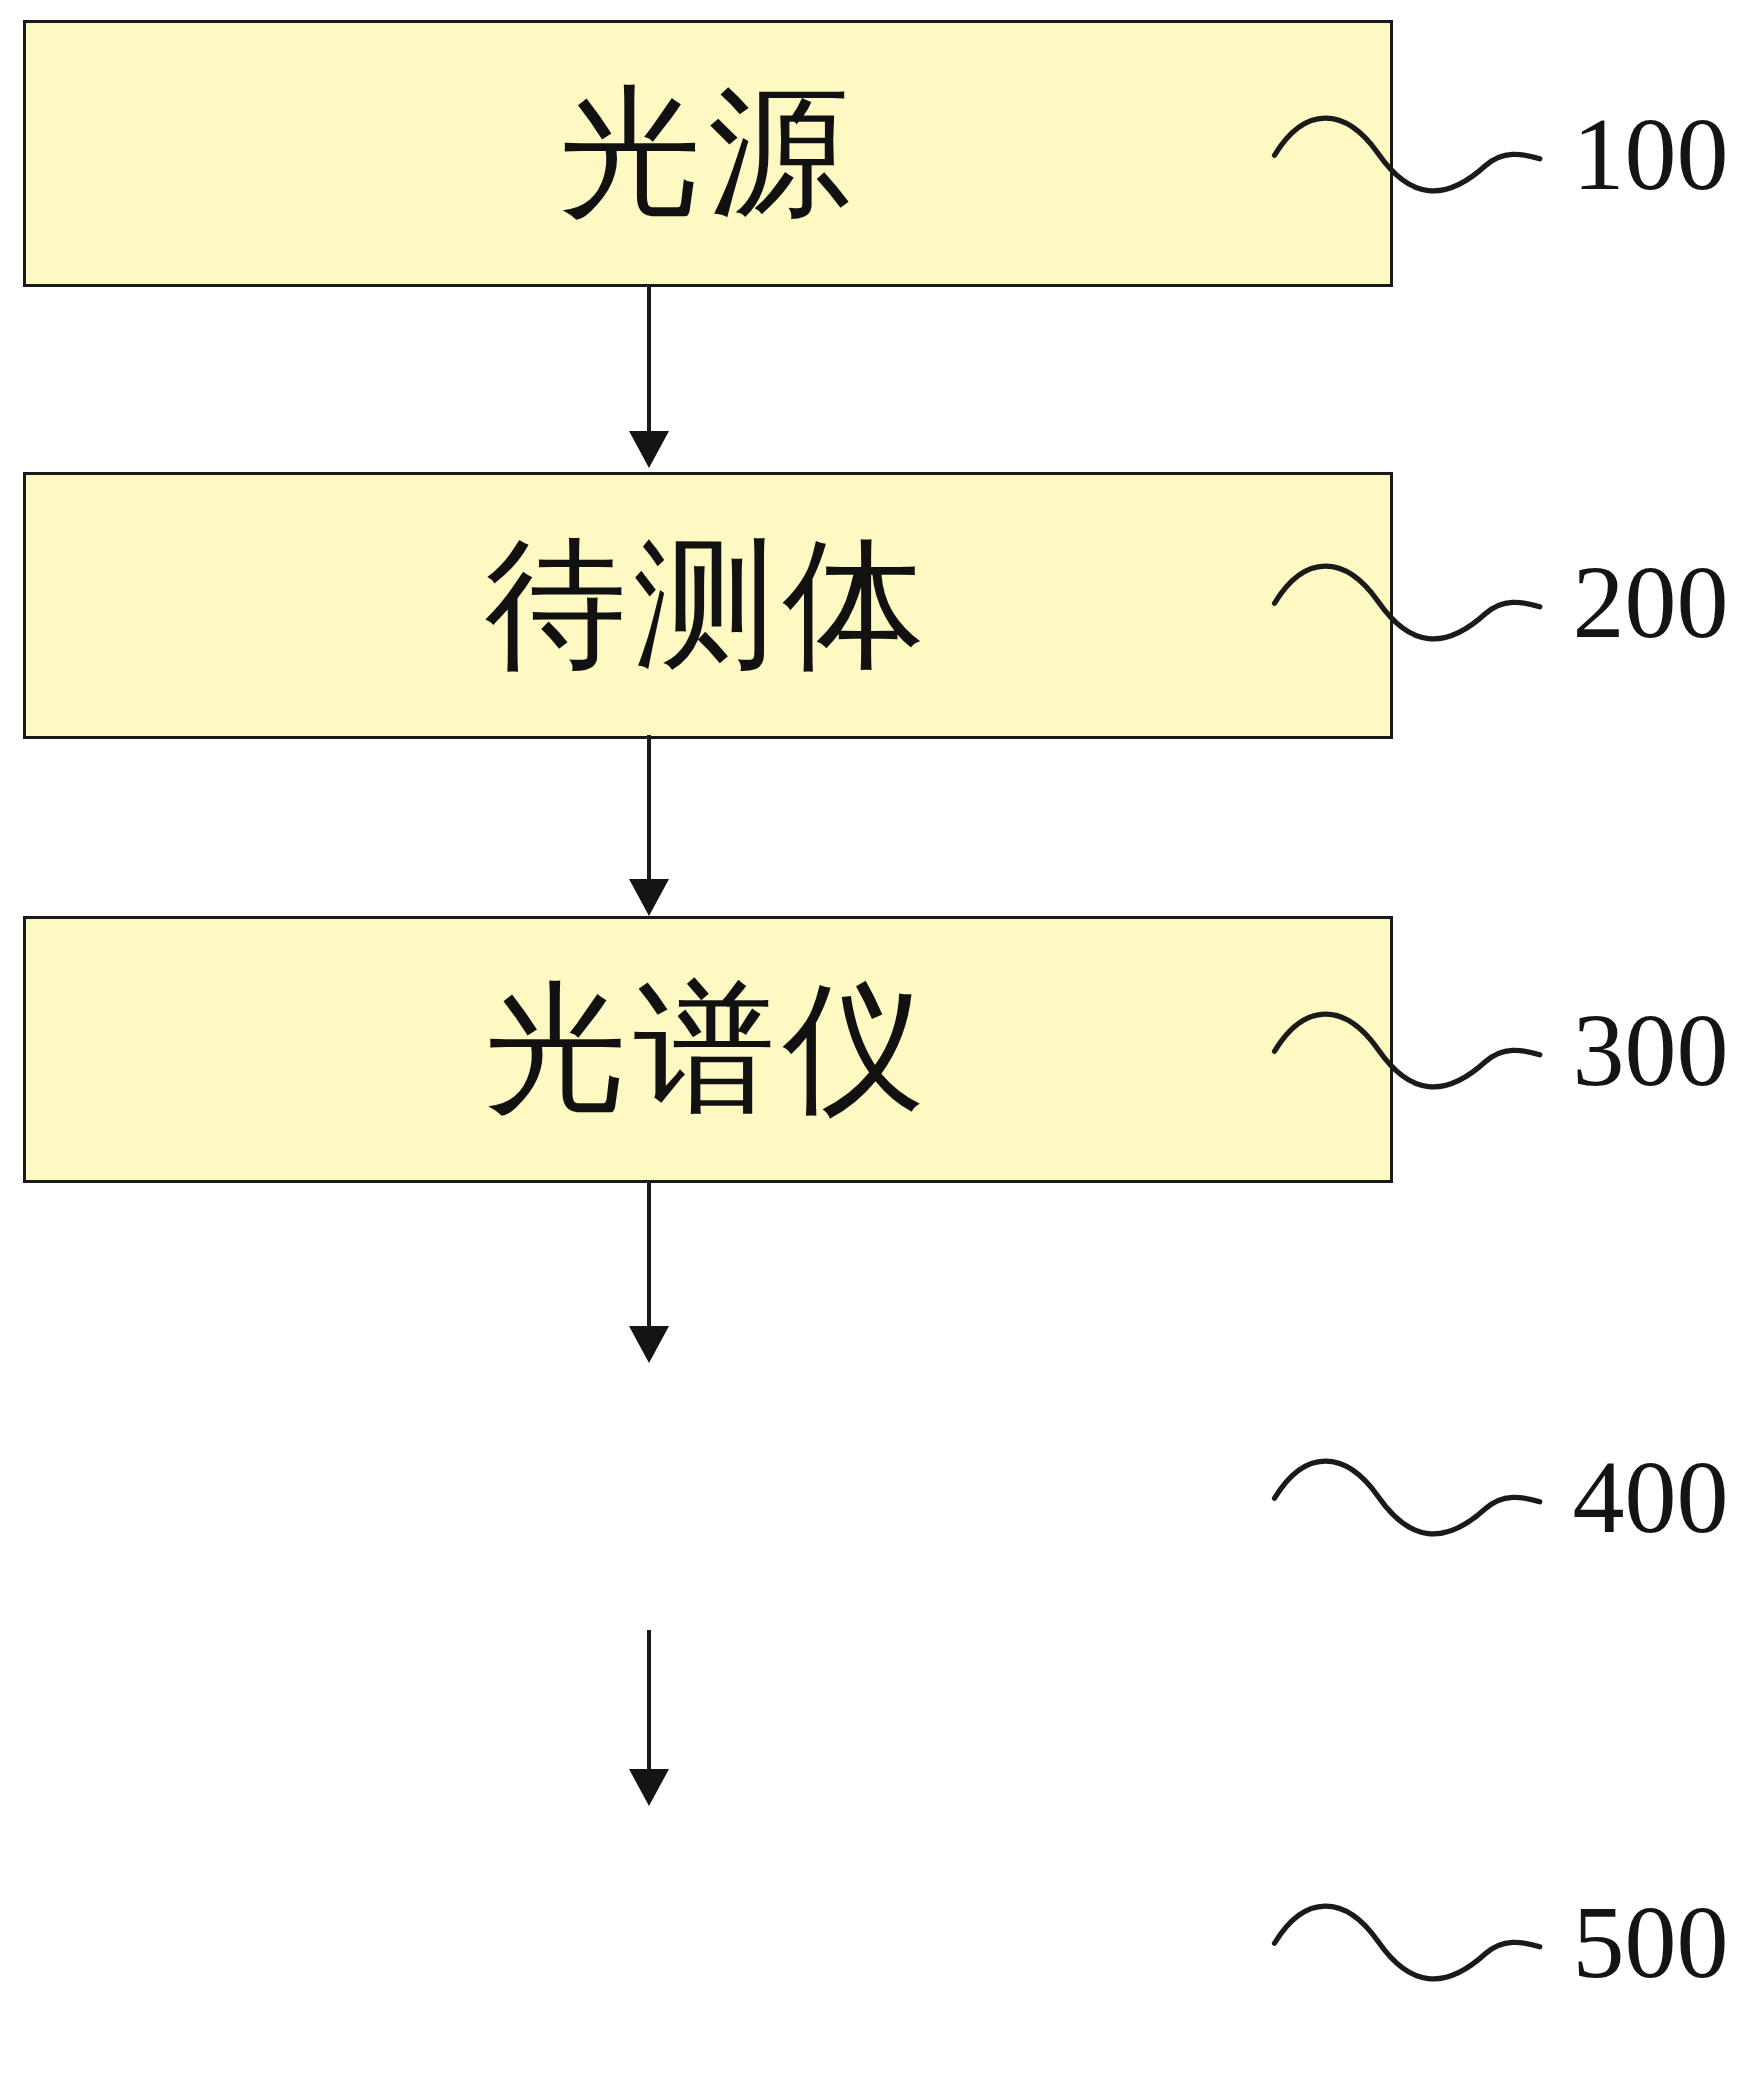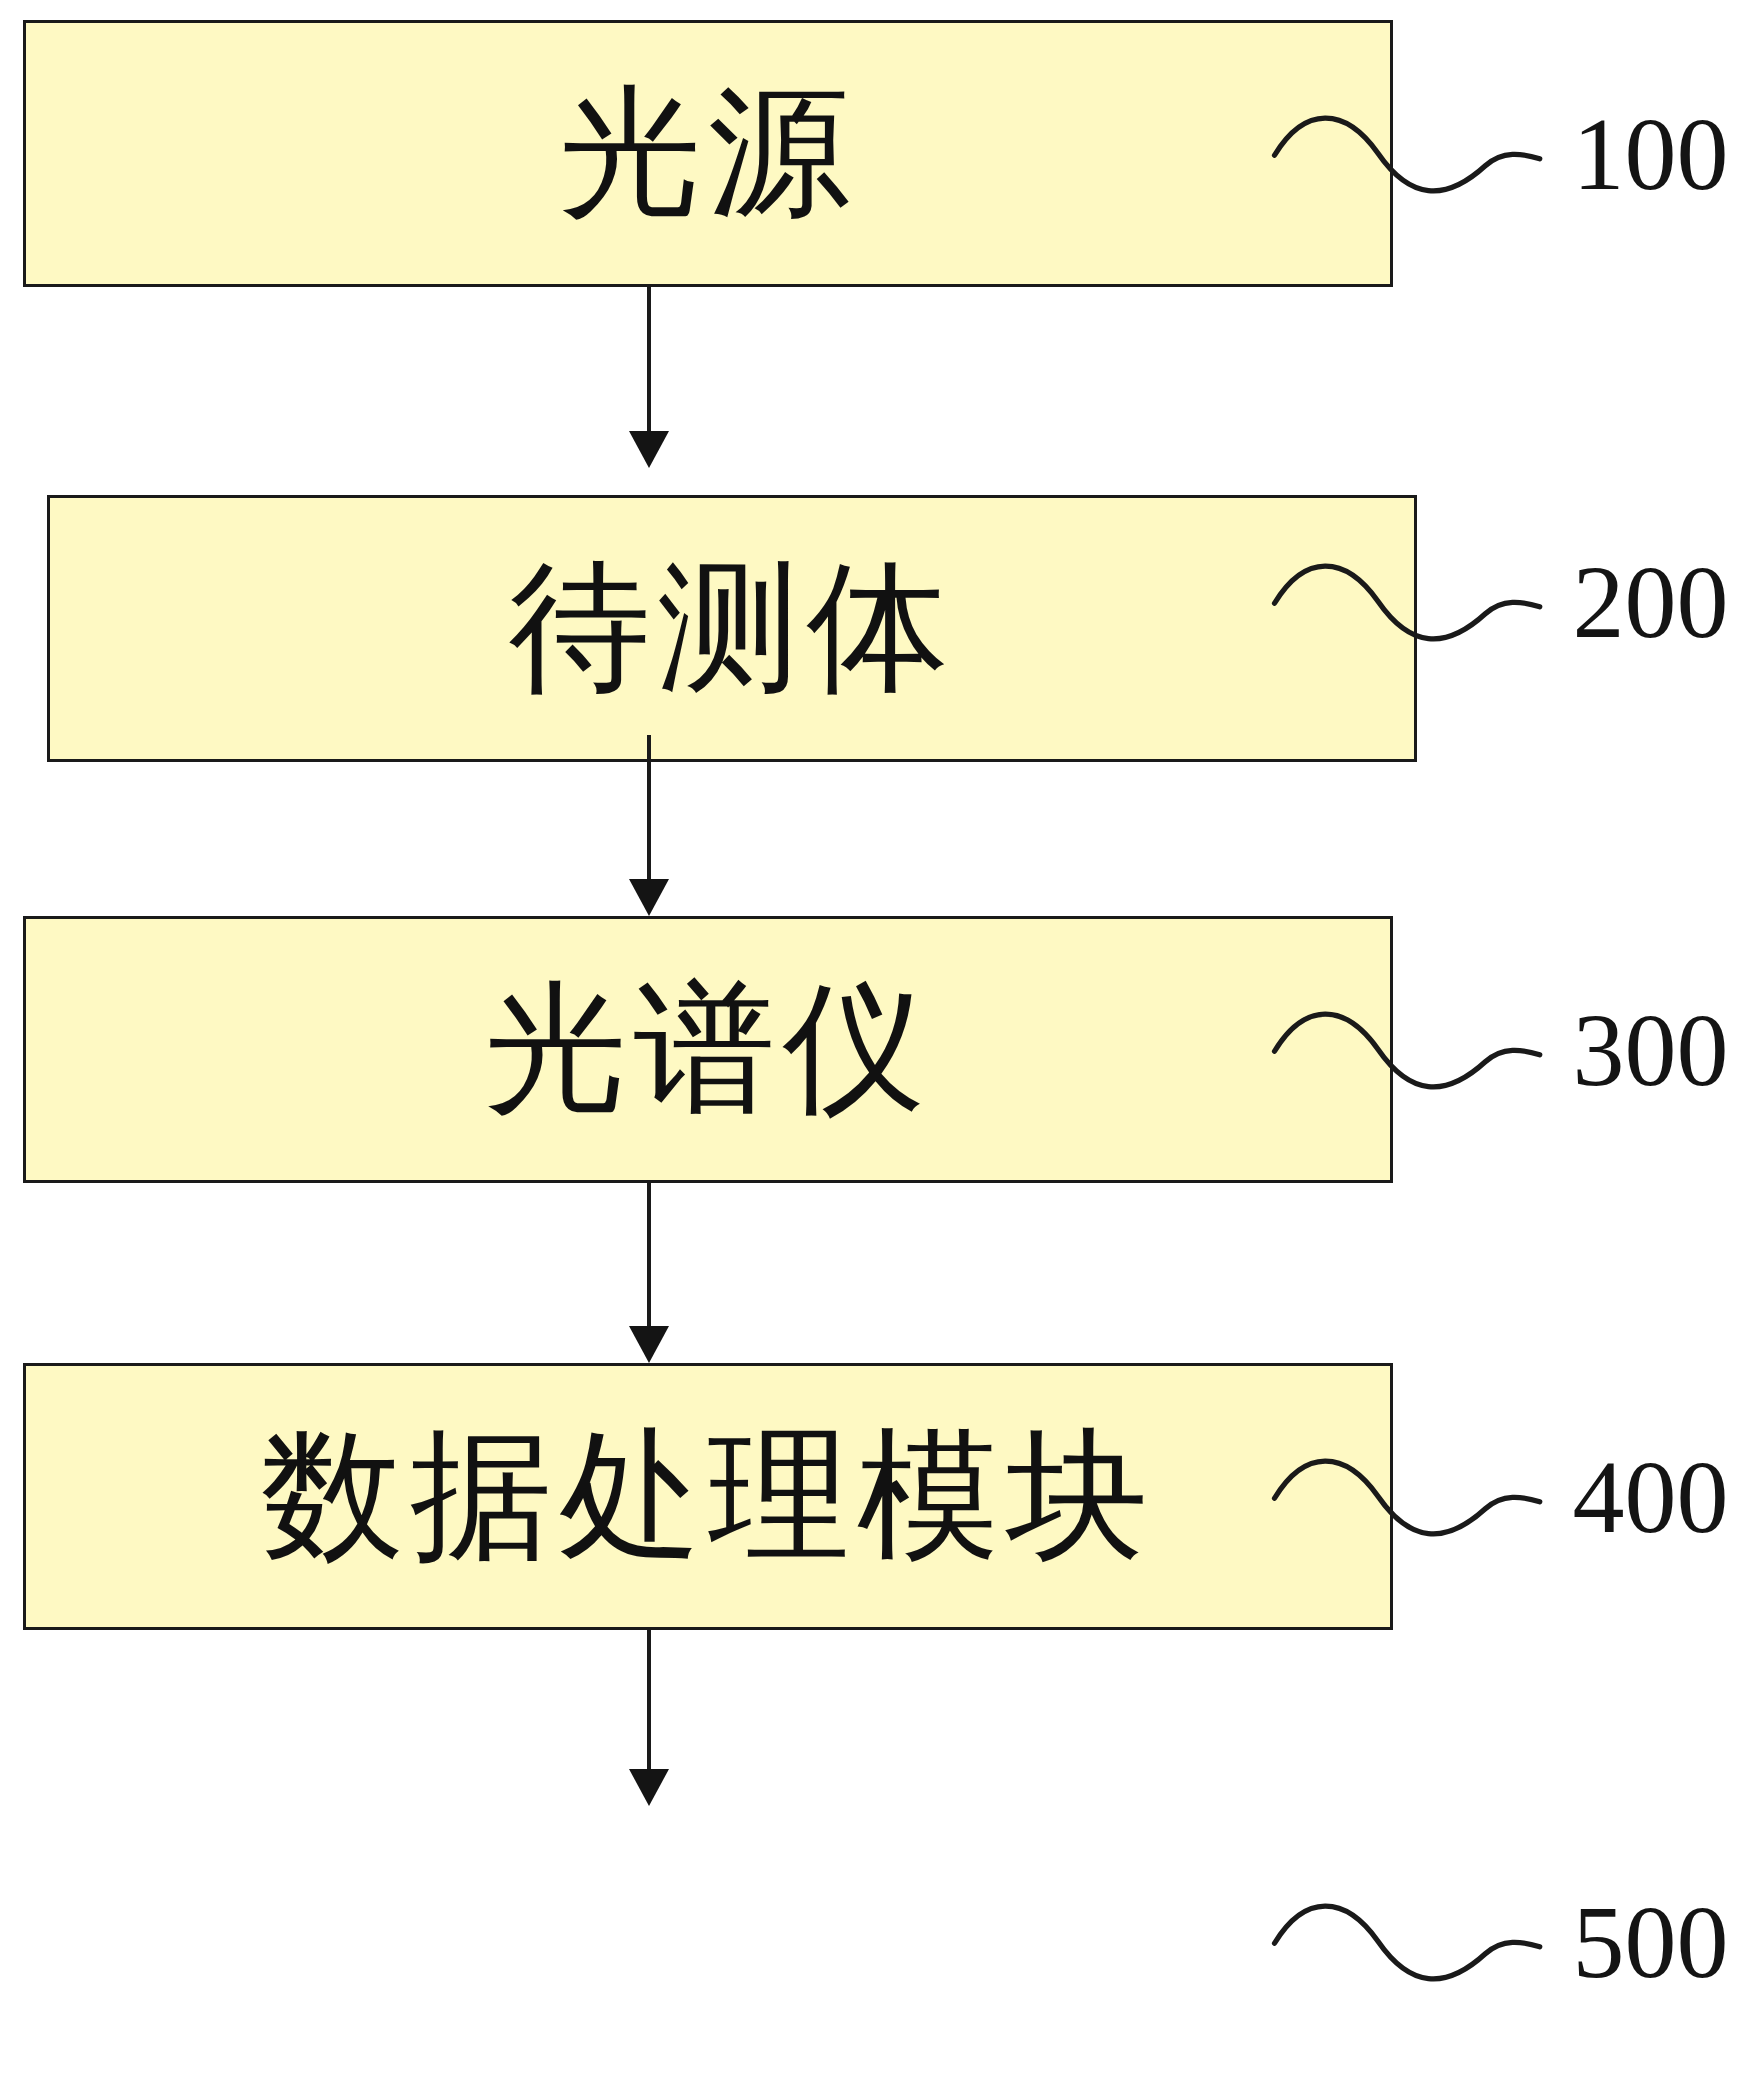--- a/index.html
+++ b/index.html
@@ -16,21 +16,21 @@
     overflow: hidden;
   }
   .box {
     position: absolute;
     left: 23px; width: 1370px; height: 267px;
     border: 3.5px solid #1a1a1a;
     background: #fef9c3;
     display: flex; align-items: center; justify-content: center;
   }
   .b1 { top: 20px; }
-  .b2 { top: 495px; margin-left: 24px; }
+  .b2 { top: 472px; }
   .b3 { top: 916px; text-align: right; }
   .b4 { top: 1363px; }
   .b5 { top: 1807px; height: 269px; }
   .box .cjk {
     font-size: 142px;
     letter-spacing: 7px;
     white-space: nowrap;
     color: #111111;
   }
   .tilde {
@@ -116,23 +116,20 @@
   <svg class="tilde t3" viewBox="0 0 312 124" xmlns="http://www.w3.org/2000/svg">
     <path d="M 4 64 C 38 8, 84 8, 122 62 C 158 114, 198 118, 244 76 C 264 58, 286 62, 306 68" fill="none" stroke="#1a1a1a" stroke-width="6" stroke-linecap="round"></path>
   </svg>
   <div class="ref f3">300</div>
 
   <div class="arrow a3">
     <div class="shaft"></div>
     <div class="head"></div>
   </div>
 
-  <div class="box b4">
-    <span class="cjk">数据处理模块</span>
-  </div>
   <svg class="tilde t4" viewBox="0 0 312 124" xmlns="http://www.w3.org/2000/svg">
     <path d="M 4 64 C 38 8, 84 8, 122 62 C 158 114, 198 118, 244 76 C 264 58, 286 62, 306 68" fill="none" stroke="#1a1a1a" stroke-width="6" stroke-linecap="round"></path>
   </svg>
   <div class="ref f4">400</div>
 
   <div class="arrow a4">
     <div class="shaft"></div>
     <div class="head"></div>
   </div>
 

